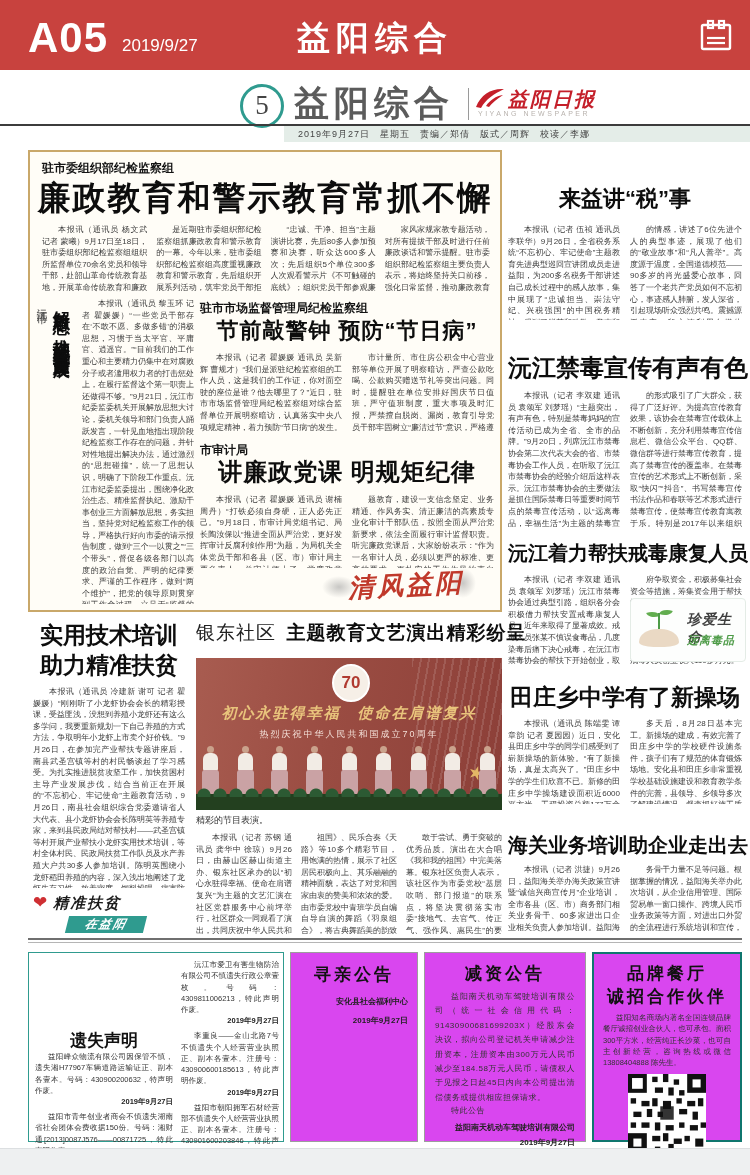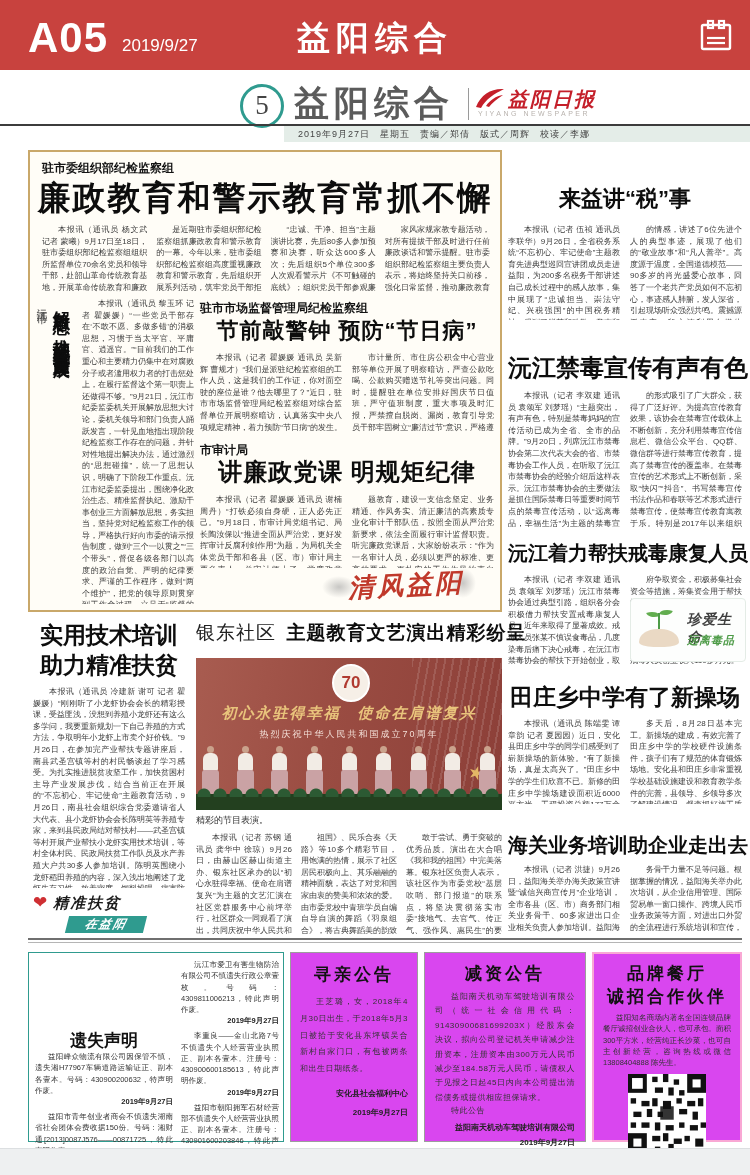--- a/index.html
+++ b/index.html
@@ -275,34 +275,33 @@
       <div class="ndate">2019年9月27日</div>
       <div class="notice">益阳市朝阳拥军石材经营部不慎遗失个人经营营业执照正、副本各壹本。注册号：430901600203846，特此声明作废。</div>
       <div class="ndate">2019年9月27日</div>
       <div class="notice">益阳市朝阳康永亮行不慎遗失个人经营营业执照正、副本各壹本。注册号：430900600119339，特此声明作废。</div>
 
     </div>
   </div>
 
   <div class="abs nbox" style="left:290px;top:952px;width:128px;height:190px;padding:10px 9px;">
     <div class="nboxtitle">寻亲公告</div>
-    <div class="nboxbody" style="margin-top:8px;text-indent:16px;">王芝璐，女，2018年4月30日出生，于2018年5月3日被拾于安化县东坪镇吴合新村自家门口，有包被两条和出生日期纸条。</div>
     <div class="nsig" style="margin-top:10px;">安化县社会福利中心</div>
     <div class="nsig" style="margin-top:8px;">2019年9月27日</div>
   </div>
 
   <div class="abs nbox" style="left:424px;top:952px;width:162px;height:190px;padding:9px 10px;">
     <div class="nboxtitle">减资公告</div>
     <div class="nboxbody" style="margin-top:5px;line-height:1.8;text-indent:16px;">益阳南天机动车驾驶培训有限公司（统一社会信用代码：91430900681699203X）经股东会决议，拟向公司登记机关申请减少注册资本，注册资本由300万元人民币减少至184.58万元人民币，请债权人于见报之日起45日内向本公司提出清偿债务或提供相应担保请求。</div>
     <div class="nboxbody" style="line-height:1.6;text-indent:16px;">特此公告</div>
     <div class="nsig" style="margin-top:4px;">益阳南天机动车驾驶培训有限公司</div>
     <div class="nsig" style="margin-top:4px;">2019年9月27日</div>
   </div>
 
-  <div class="abs nbox" style="left:592px;top:952px;width:150px;height:190px;padding:8px 9px;border:2px solid #f9a8d4;">
+  <div class="abs nbox" style="left:592px;top:952px;width:150px;height:190px;padding:8px 9px;border:2px solid #0f766e;">
     <div class="nboxtitle">品牌餐厅</div>
     <div class="nboxtitle">诚招合作伙伴</div>
     <div class="notice" style="margin-top:4px;">益阳知名商场内著名全国连锁品牌餐厅诚招创业合伙人，也可承包。面积300平方米，经营纯正长沙菜，也可自主创新经营，咨询热线或微信13808404888 陈先生。</div>
     <svg class="qr" width="78" height="78" viewBox="0 0 29 29">
       <rect width="29" height="29" fill="#fff"></rect>
       <g fill="#111">
         <rect x="0" y="0" width="7" height="7"></rect>
           <rect x="22" y="0" width="7" height="7"></rect>
           <rect x="0" y="22" width="7" height="7"></rect>
         <rect x="2" y="2" width="3" height="3" fill="#fff" stroke="#fff"></rect>

